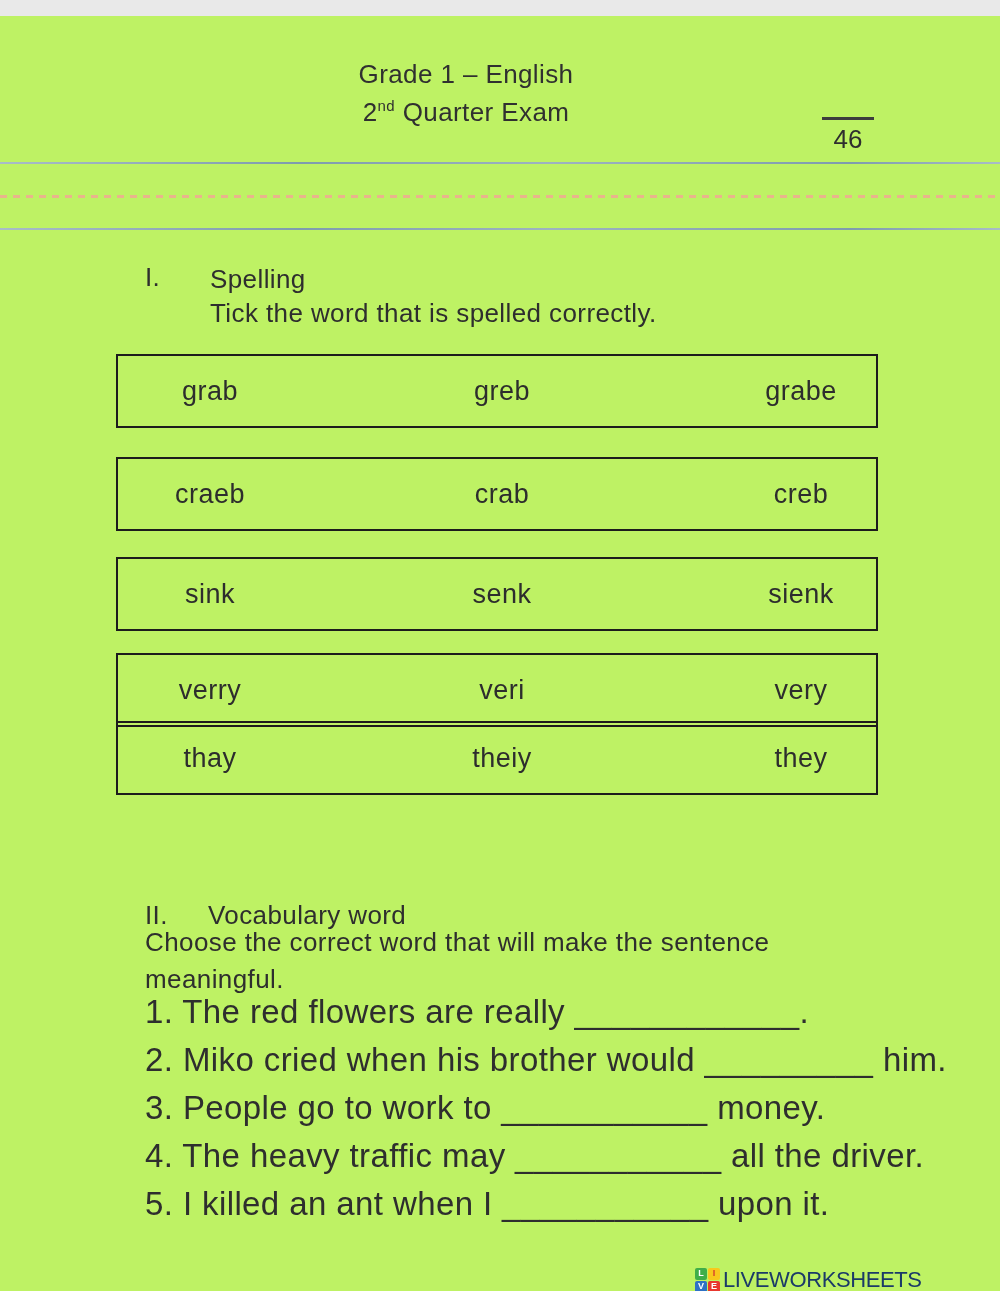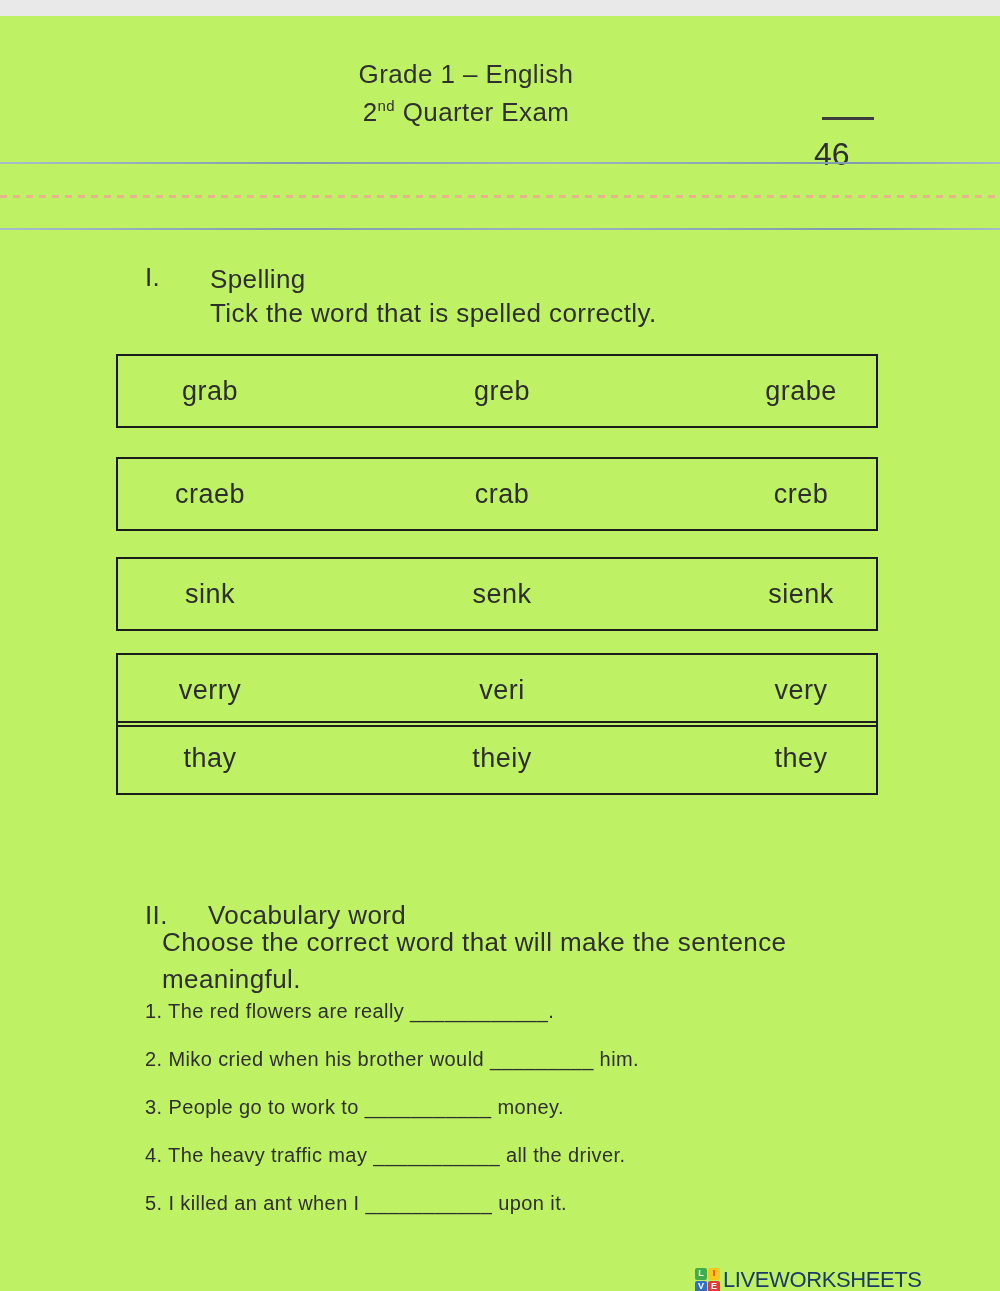--- a/index.html
+++ b/index.html
@@ -20,22 +20,22 @@
     text-align:center; font-size:26px; line-height:32px;
     letter-spacing:0.4px; color:#303030;
   }
   .titles sup { font-size:15px; vertical-align:super; }
 
   .score-line {
     position:absolute; top:101px; left:822px; width:52px; height:3px;
     background:#3d3d3d;
   }
   .score-total {
-    position:absolute; top:120px; left:814px; width:68px;
-    text-align:left; font-size:32px; color:#2e2e2e;
+    position:absolute; top:108px; left:814px; width:68px;
+    text-align:center; font-size:26px; color:#2e2e2e;
   }
 
   
   .rule-solid {
     position:absolute; left:0; width:1000px; height:2px;
     background:linear-gradient(to right,#a8bcc8,#7e9cae 30%,#9db3c1 55%,#7e9cae 85%,#a8bcc8);
   }
   .rule-top    { top:146px; }
   .rule-bottom { top:212px; }
   .rule-dashed {
@@ -50,21 +50,21 @@
   }
   .sec-row { display:flex; }
   .sec-numeral { width:65px; flex:0 0 65px; }
   .sec-lines .line { line-height:34px; }
 
   .sec1 { top:246px; }
   .sec2 { top:884px; }
   .sec2 .sec-numeral { width:63px; flex-basis:63px; }
 
   .para {
-    position:absolute; left:162px; top:908px; width:700px;
+    position:absolute; left:145px; top:908px; width:700px;
     font-size:26px; line-height:37px; letter-spacing:0.4px; color:#2e2e2e;
   }
 
   
   .word-box {
     position:absolute; left:116px; width:762px; height:74px;
     border:2px solid #1c1c1c;
     display:grid; grid-template-columns:160px 424px 174px;
     align-items:center;
     padding-left:12px;
@@ -78,21 +78,21 @@
   .box-2 { top:541px; }
   .box-3 { top:637px; }
   .box-4 { top:705px; }
 
   
   .sentences {
     position:absolute; left:145px; top:982px; width:760px;
     display:flex; flex-direction:column;
   }
   .sentence {
-    font-size:20px; letter-spacing:0.4px; color:#2e2e2e;
+    font-size:33px; letter-spacing:0.4px; color:#2e2e2e;
     line-height:27px; margin-bottom:21px; white-space:nowrap;
   }
 
   
   .brand {
     position:absolute; top:1251px; left:695px;
     display:flex; align-items:center;
   }
   .brand-icon {
     display:grid; grid-template-columns:12px 12px; grid-auto-rows:12px;

